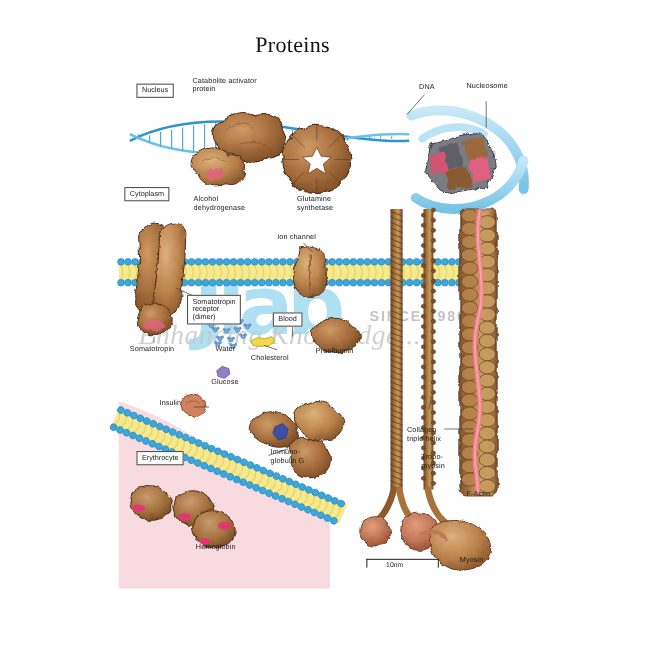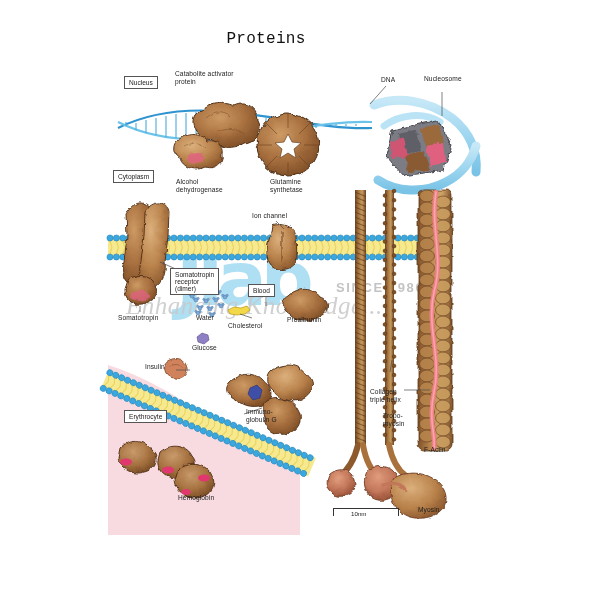--- a/index.html
+++ b/index.html
@@ -2,21 +2,21 @@
 <html><head>
 <meta charset="utf-8">
 <style>
   html,body{margin:0;padding:0;background:#ffffff;}
   body{width:600px;height:600px;overflow:hidden;
        font-family:"Liberation Sans",sans-serif;color:#1a1a1a;}
   #stage{position:relative;width:600px;height:600px;background:#ffffff;overflow:hidden;}
 
   
   .title{position:absolute;left:0;top:30px;width:532px;text-align:center;
-         font-family:Liberation Mono, monospace;font-size:16px;color:#111;letter-spacing:.3px;}
+         font-family:Liberation Serif, serif;font-size:20px;color:#111;letter-spacing:.3px;}
 
   
   .lab{position:absolute;font-size:6.6px;line-height:8.2px;color:#1c1c1c;
        letter-spacing:.1px;white-space:pre-line;}
   .boxlab{position:absolute;font-size:6.6px;line-height:8px;color:#1c1c1c;
           border:1px solid #555;background:#fff;padding:1.5px 4px;white-space:nowrap;}
 
   svg{position:absolute;left:0;top:0;overflow:visible;}
 
   

